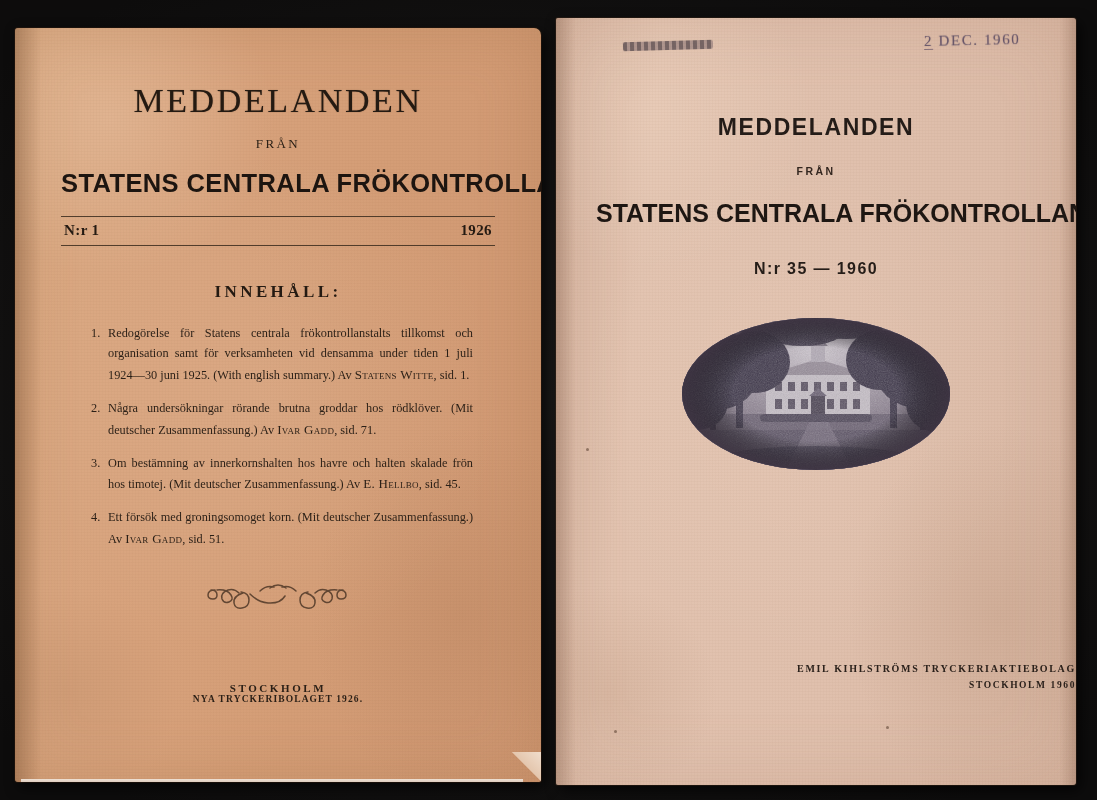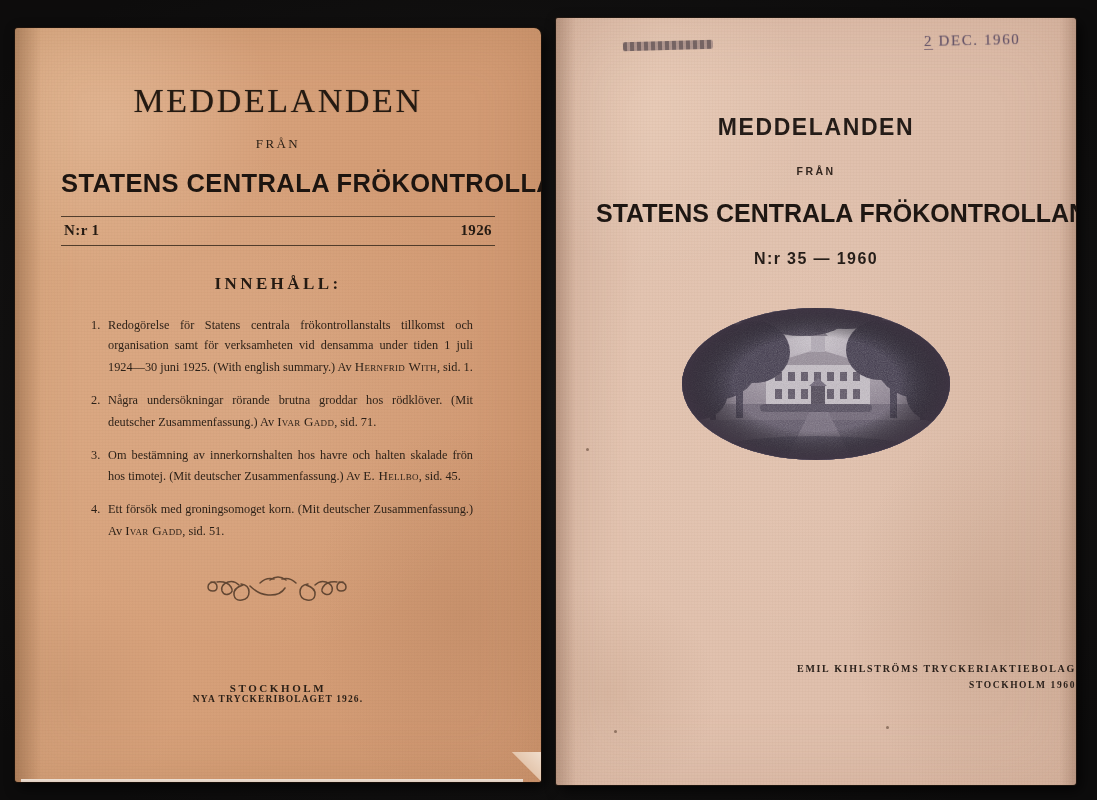--- a/index.html
+++ b/index.html
@@ -137,21 +137,21 @@
     display: flex; justify-content: space-between; align-items: center;
     padding: 5px 3px 6px 3px;
     font-family: "Liberation Serif", "DejaVu Serif", serif;
     font-weight: 700;
     font-size: 15px;
     color: #241a12;
     letter-spacing: .4px;
   }
 
   .l-toc-head {
-    margin-top: 28px;
+    margin-top: 36px;
     text-align: center;
     font-family: "Liberation Serif", "DejaVu Serif", serif;
     font-weight: 700;
     font-size: 17px;
     letter-spacing: 3.4px;
     color: #241a12;
   }
 
   .l-toc { margin: 22px 22px 0 30px; }
   .l-item {
@@ -241,21 +241,21 @@
     margin-top: 22px;
     text-align: center;
     font-family: "Liberation Sans", "DejaVu Sans", sans-serif;
     font-weight: 700;
     font-size: 25px;
     letter-spacing: 0px;
     color: #1e1713;
     white-space: nowrap;
   }
   .r-issue {
-    margin-top: 22px;
+    margin-top: 32px;
     text-align: center;
     font-family: "Liberation Sans", "DejaVu Sans", sans-serif;
     font-weight: 700;
     font-size: 16px;
     letter-spacing: 1.4px;
     color: #251d18;
   }
 
   .r-vignette-wrap {
     margin-top: 40px;
@@ -313,21 +313,21 @@
         </div>
         <div class="l-rule"></div>
       </div>
 
       <div class="l-toc-head">INNEHÅLL:</div>
 
       <div class="l-toc">
 
         <div class="l-item">
           <span class="l-item-num">1.</span>
-          <span class="l-item-txt"><span>Redogörelse för Statens centrala frökontrollanstalts tillkomst och organisation samt för verksamheten vid densamma under tiden 1 juli 1924—30 juni 1925.  (With english summary.)  Av </span><span class="sc">Hernfrid With</span><span>, sid. 1.</span></span>
+          <span class="l-item-txt"><span>Redogörelse för Statens centrala frökontrollanstalts tillkomst och organisation samt för verksamheten vid densamma under tiden 1 juli 1924—30 juni 1925.  (With english summary.)  Av </span><span class="sc">Statens Witte</span><span>, sid. 1.</span></span>
         </div>
 
         <div class="l-item">
           <span class="l-item-num">2.</span>
           <span class="l-item-txt"><span>Några undersökningar rörande brutna groddar hos rödklöver.  (Mit deutscher Zusammenfassung.)  Av </span><span class="sc">Ivar Gadd</span><span>, sid. 71.</span></span>
         </div>
 
         <div class="l-item">
           <span class="l-item-num">3.</span>
           <span class="l-item-txt"><span>Om bestämning av innerkornshalten hos havre och halten skalade frön hos timotej.  (Mit deutscher Zusammenfassung.)  Av </span><span class="sc">E. Hellbo</span><span>, sid. 45.</span></span>

